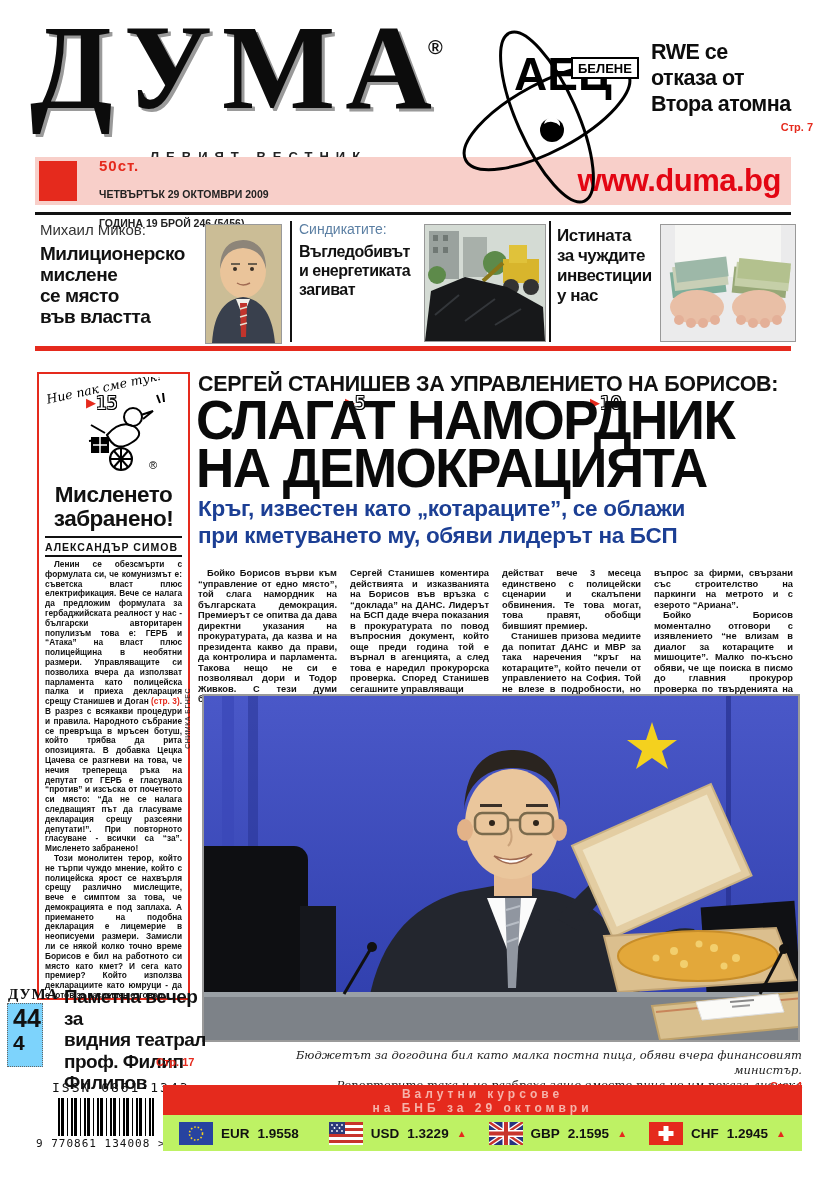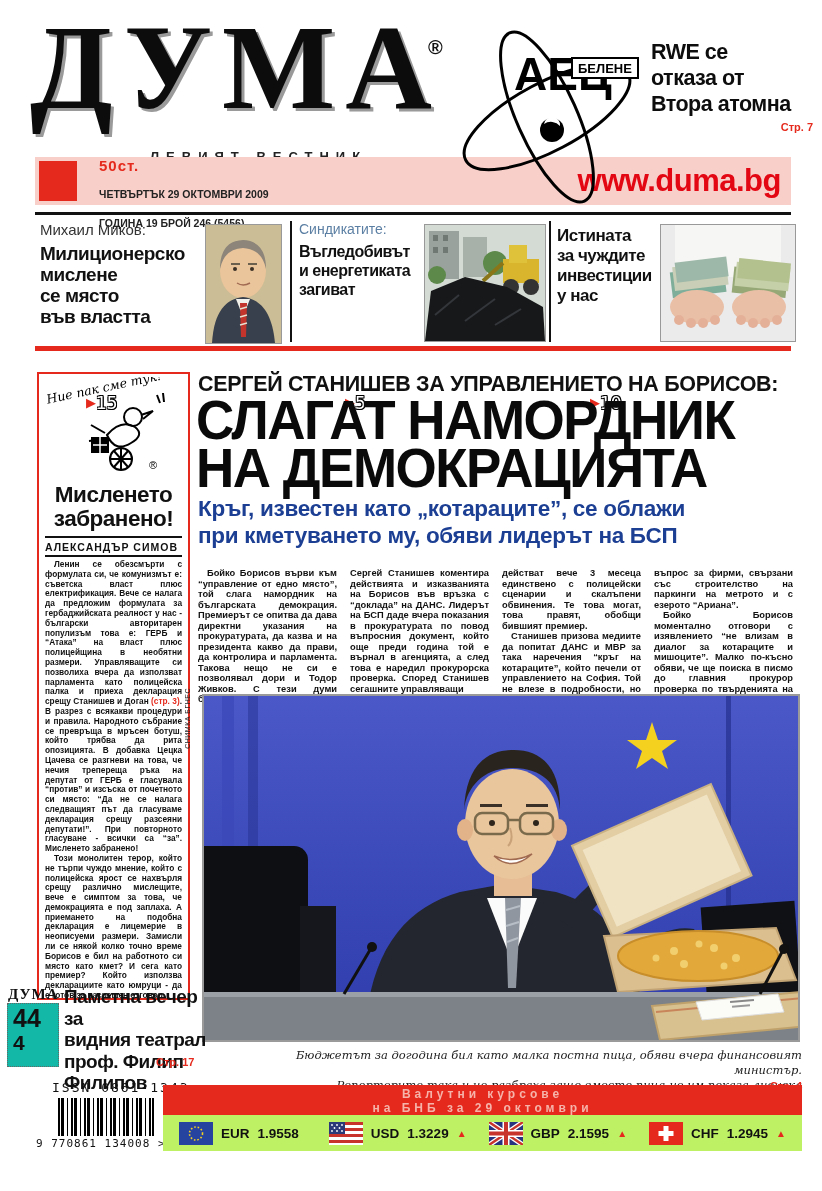--- a/index.html
+++ b/index.html
@@ -71,21 +71,21 @@
           writing-mode:vertical-rl;transform:rotate(180deg);}
   .caption{left:290px;top:1048px;width:512px;text-align:right;
            font-family:"DejaVu Serif",serif;font-style:italic;font-size:11.5px;line-height:15px;color:#222;}
   .caption .l2{text-decoration:underline;}
   .caption span{display:block;}
   .cap-page{left:702px;top:1080px;width:100px;text-align:right;color:#e52a1d;font-size:11px;font-weight:bold;}
 
   
   .supbrand{left:8px;top:986px;font-family:"Liberation Serif",serif;font-weight:bold;
             font-size:15px;letter-spacing:1px;}
-  .supbox{left:7px;top:1003px;width:52px;height:64px;background:#14b8a6;border:1px dotted #666;
+  .supbox{left:7px;top:1003px;width:36px;height:64px;background:#7dd3fc;border:1px dotted #666;
           box-sizing:border-box;padding:1px 5px;font-weight:bold;}
   .supnum{font-size:25px;line-height:27px;}
   .supnum2{font-size:21px;line-height:22px;}
   .suptitle{left:64px;top:986px;width:156px;font-size:19px;font-weight:bold;line-height:21.5px;letter-spacing:-0.5px;}
   .suptitle span{display:block;}
   .suppage{left:156px;top:1056px;color:#e52a1d;font-size:11px;font-weight:bold;}
   .issn{left:52px;top:1080px;font-family:"DejaVu Sans Mono",monospace;font-size:13px;letter-spacing:2px;}
   .barcode{left:58px;top:1098px;width:96px;height:38px;
            background:repeating-linear-gradient(90deg,#000 0 2px,#fff 2px 3px,#000 3px 6px,#fff 6px 9px,#000 9px 10px,#fff 10px 13px);}
   .bardigits{left:36px;top:1137px;width:130px;font-family:"DejaVu Sans Mono",monospace;font-size:11px;letter-spacing:1px;}

